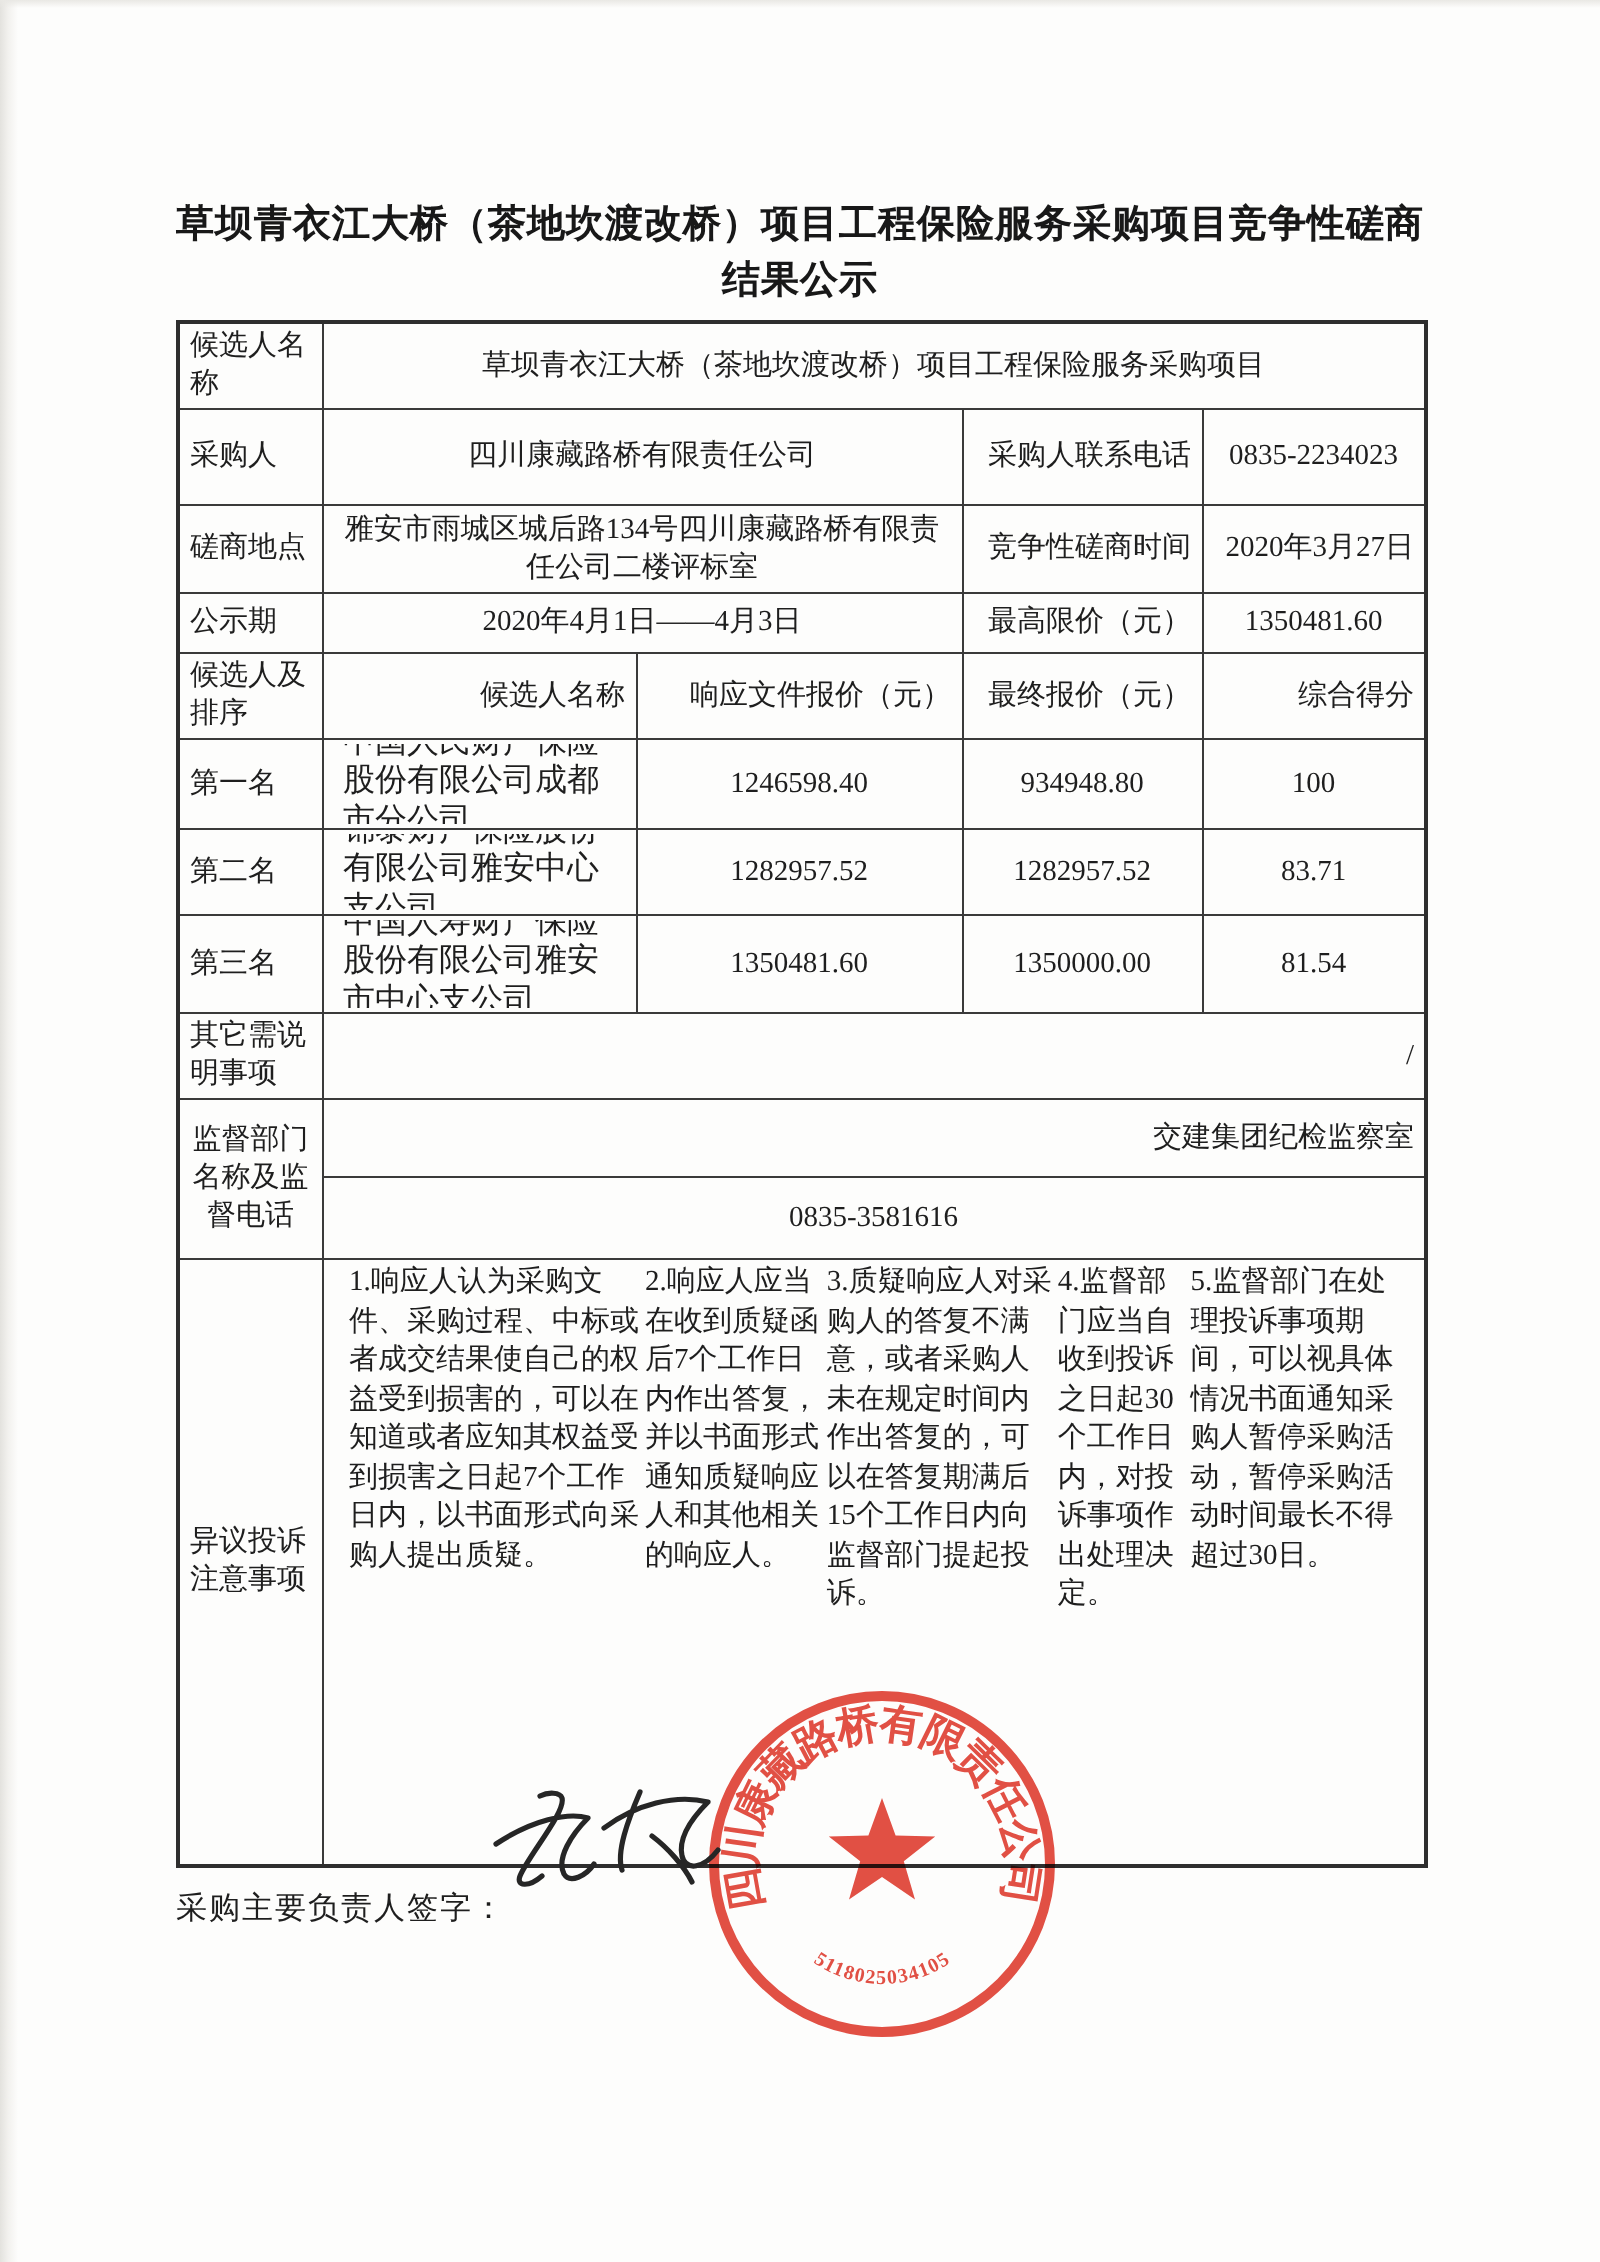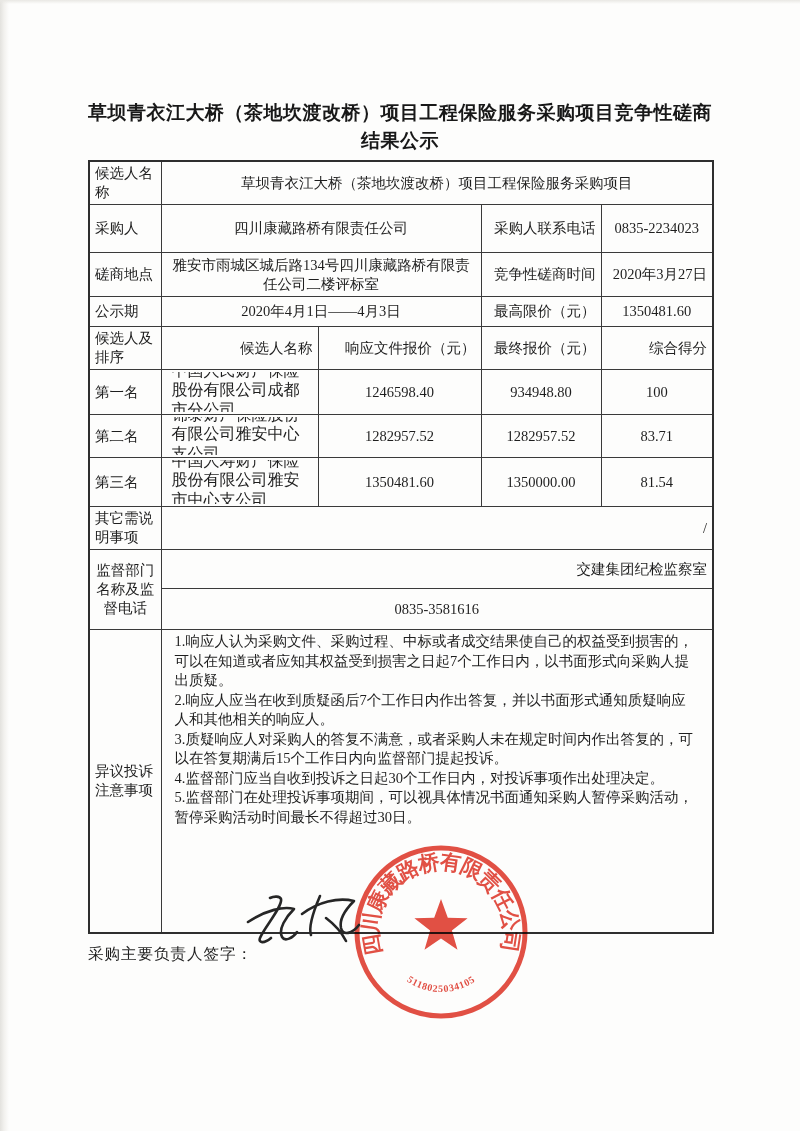--- a/index.html
+++ b/index.html
@@ -62,21 +62,21 @@
     padding:0 5px;
     line-height:19.5px;
     font-size:16px;
     font-family:Liberation Mono, monospace;
   }
   .h40 { height:40px; } .h38 { height:38px; } .h44 { height:44px; }
 
   td.notescell { padding:0; }
   .notes-inner {
     height:298px;
-    display:flex; flex-direction:column; 
+    display:flex; justify-content:center;
     padding:0 8px;
     font-size:14.5px;
     line-height:19.5px;
     text-align:left;
   }
 
   .sig-row {
     margin:10px 0 0 88px;
     font-size:15.5px;
     letter-spacing:1px;

